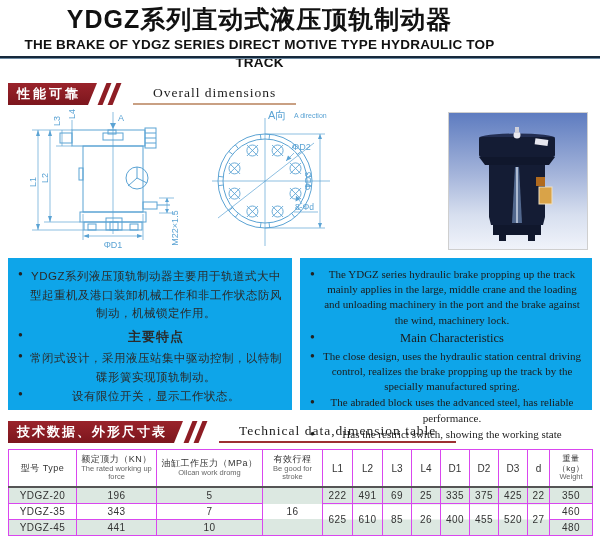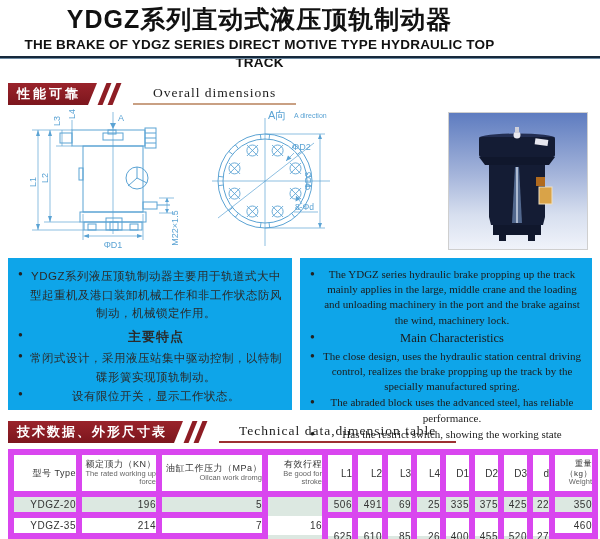--- a/index.html
+++ b/index.html
@@ -37,21 +37,21 @@
   .panel li::before{content:"●";position:absolute;left:0;top:1px;font-size:8px;color:#222;}
   .panel.cn li{font-size:11.5px;line-height:1.62;letter-spacing:.5px;margin-bottom:1px;}
   .panel.cn li.hd{font-size:13px;font-weight:bold;letter-spacing:1px;margin:3px 0 2px;}
   .panel.cn li.hd::before{top:3px;}
   .panel.en li{font-family:"Liberation Serif",serif;font-size:11px;line-height:1.38;margin-bottom:1px;color:#1c1c1c;}
   .panel.en li.hd{font-size:12.5px;margin:2px 0;}
 
   
   .tbl-wrap{position:absolute;top:449px;left:8px;}
   table{border-collapse:collapse;table-layout:fixed;width:584px;background:#fff;}
-  td{border:6px solid #d946ef;text-align:right;vertical-align:middle;padding:0;overflow:hidden;color:#333;}
+  td{border:1px solid #d946ef;text-align:center;vertical-align:middle;padding:0;overflow:hidden;color:#333;}
   thead td{height:36px;background:#fff;border-bottom:2px solid #555;}
   tbody td{height:15px;font-size:10px;letter-spacing:.5px;}
   table{border:1.5px solid #666;}
   .h-cn{font-size:9px;color:#333;letter-spacing:.5px;line-height:1.2;}
   .h-cn.sm{font-size:8px;}
   .h-en{font-size:7.5px;color:#666;line-height:1.15;letter-spacing:0;}
   .h-dim{font-size:10px;color:#333;}
   tr.tint td{background:#dce8e1;}
   td.m-stroke{background:linear-gradient(180deg,#dce8e1 0 33%,#fff 33% 67%,#dce8e1 67% 100%) !important;}
   td.m-dim{background:linear-gradient(180deg,#fff 0 50%,#dce8e1 50% 100%) !important;}
@@ -351,33 +351,33 @@
             <div class="h-en">Weight</div>
           </td>
         </tr>
       </thead>
       <tbody>
         <tr class="tint">
           <td>YDGZ-20</td>
           <td>196</td>
           <td>5</td>
           <td class="m-stroke" rowspan="3">16</td>
-          <td>506</td>
+          <td>222</td>
           <td>491</td>
           <td>69</td>
           <td>25</td>
           <td>335</td>
           <td>375</td>
           <td>425</td>
           <td>22</td>
           <td>350</td>
         </tr>
         <tr class="mid">
           <td>YDGZ-35</td>
-          <td>214</td>
+          <td>343</td>
           <td>7</td>
           <td class="m-dim" rowspan="2">625</td>
           <td class="m-dim" rowspan="2">610</td>
           <td class="m-dim" rowspan="2">85</td>
           <td class="m-dim" rowspan="2">26</td>
           <td class="m-dim" rowspan="2">400</td>
           <td class="m-dim" rowspan="2">455</td>
           <td class="m-dim" rowspan="2">520</td>
           <td class="m-dim" rowspan="2">27</td>
           <td>460</td>

